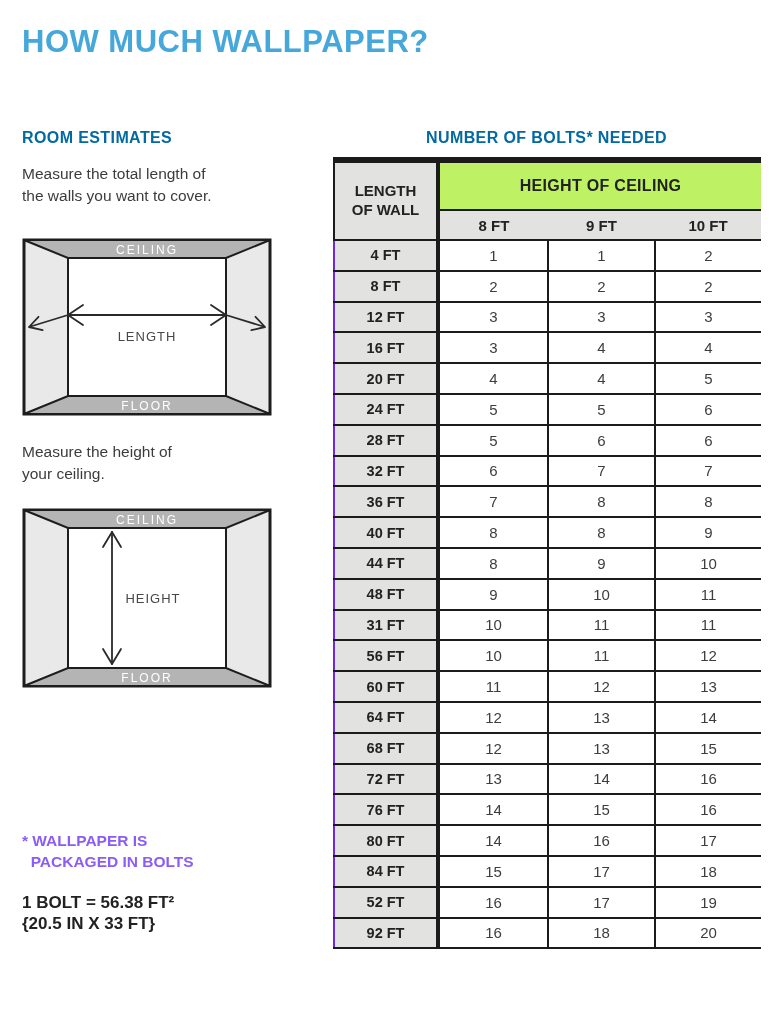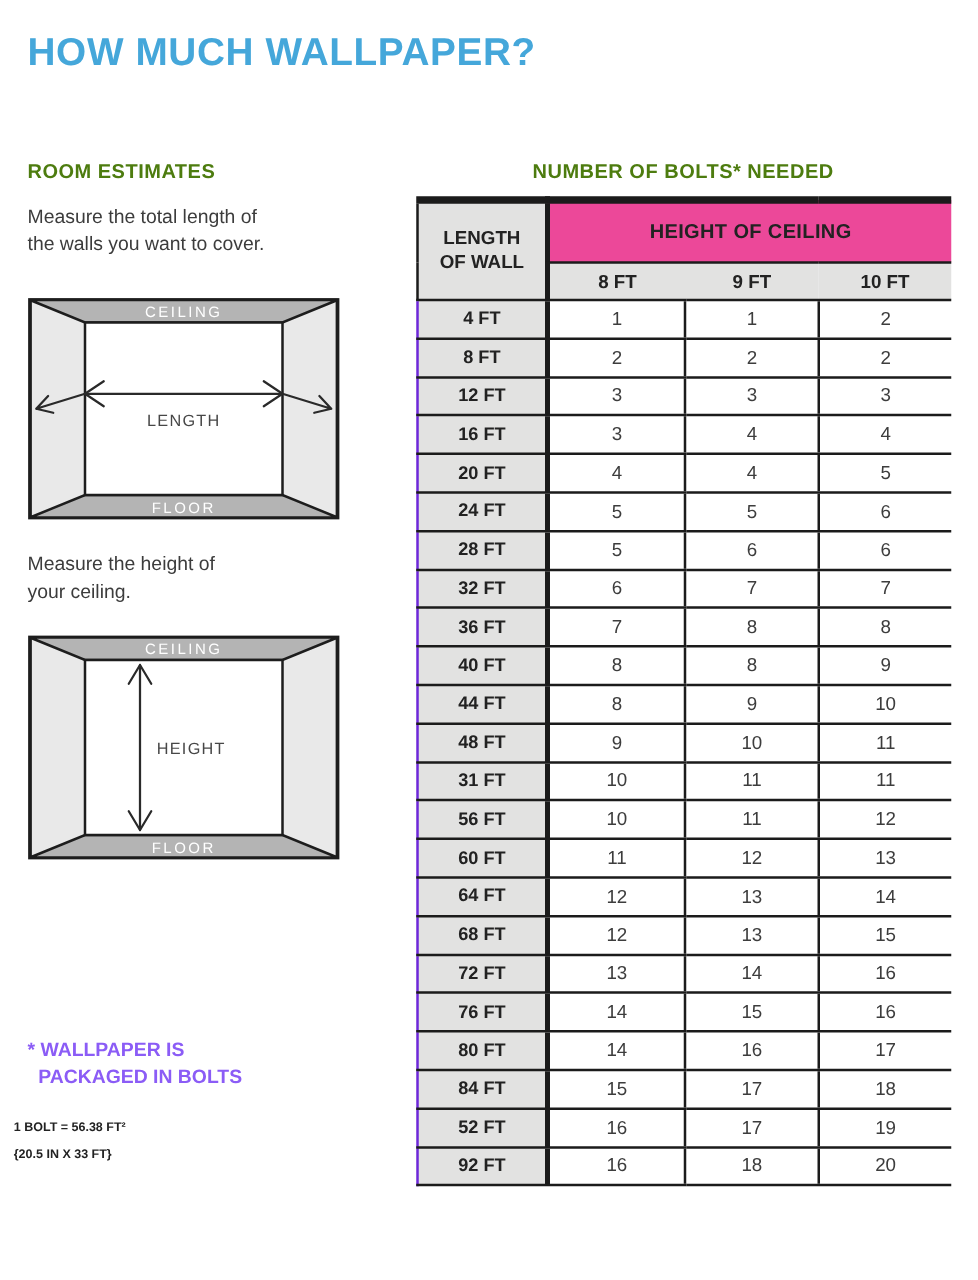--- a/index.html
+++ b/index.html
@@ -13,42 +13,42 @@
   .page { position: relative; width: 782px; height: 1024px; }
 
   .page-title {
     position: absolute; left: 22px; top: 24px;
     font-size: 31px; font-weight: bold; letter-spacing: 0.5px;
     color: #45a7da;
   }
   .section-heading {
     position: absolute; top: 129px;
     font-size: 16px; font-weight: bold; letter-spacing: 0.4px;
-    color: #4d7c0f;
+    color: #0369a1;
   }
   .heading-left { left: 22px; }
   .heading-right { left: 333px; width: 427px; text-align: center; }
 
   .body-text {
     position: absolute; left: 22px;
     font-size: 15.5px; line-height: 21.5px; color: #3c3c3c;
     white-space: pre-line;
   }
   .para1 { top: 163px; }
   .para2 { top: 441px; }
   .para3 { top: 712px; }
 
   .footnote-bold {
     position: absolute; left: 22px; top: 831px;
     font-size: 15.5px; line-height: 20.5px; font-weight: bold; color: #8b5cf6;
     white-space: pre-wrap;
   }
   .bolt-info {
-    position: absolute; left: 11px; top: 893px;
-    font-size: 10px; line-height: 20.5px; font-weight: bold; color: #222222;
+    position: absolute; left: 22px; top: 893px;
+    font-size: 17px; line-height: 20.5px; font-weight: bold; color: #222222;
     white-space: pre-line;
   }
 
   .diagram { position: absolute; left: 22px; }
   .diagram-1 { top: 238px; }
   .diagram-2 { top: 508px; }
   .diagram text { font-family: "Liberation Sans", "DejaVu Sans", sans-serif; }
   .band-label { fill: #ffffff; font-size: 12px; letter-spacing: 2px; }
   .dim-label  { fill: #474747; font-size: 13px; letter-spacing: 1px; }
 
@@ -57,21 +57,21 @@
     border-collapse: collapse;
     width: 427px;
     border-top: 6px solid #1b1b1b;
     table-layout: fixed;
   }
   .bolts-table th, .bolts-table td {
     text-align: center; vertical-align: middle;
     color: #222222;
   }
   th.group-header {
-    background: #ec4899; height: 50px;
+    background: #bef264; height: 50px;
     font-size: 16px; font-weight: bold; letter-spacing: 0.3px;
     border-bottom: 2px solid #1b1b1b;
   }
   th.corner-header {
     background: #e2e2e1;
     font-size: 15px; font-weight: bold; line-height: 1.25;
     border-left: 2px solid #1b1b1b;
     border-right: 4px solid #1b1b1b;
     border-bottom: 2px solid #1b1b1b;
   }

